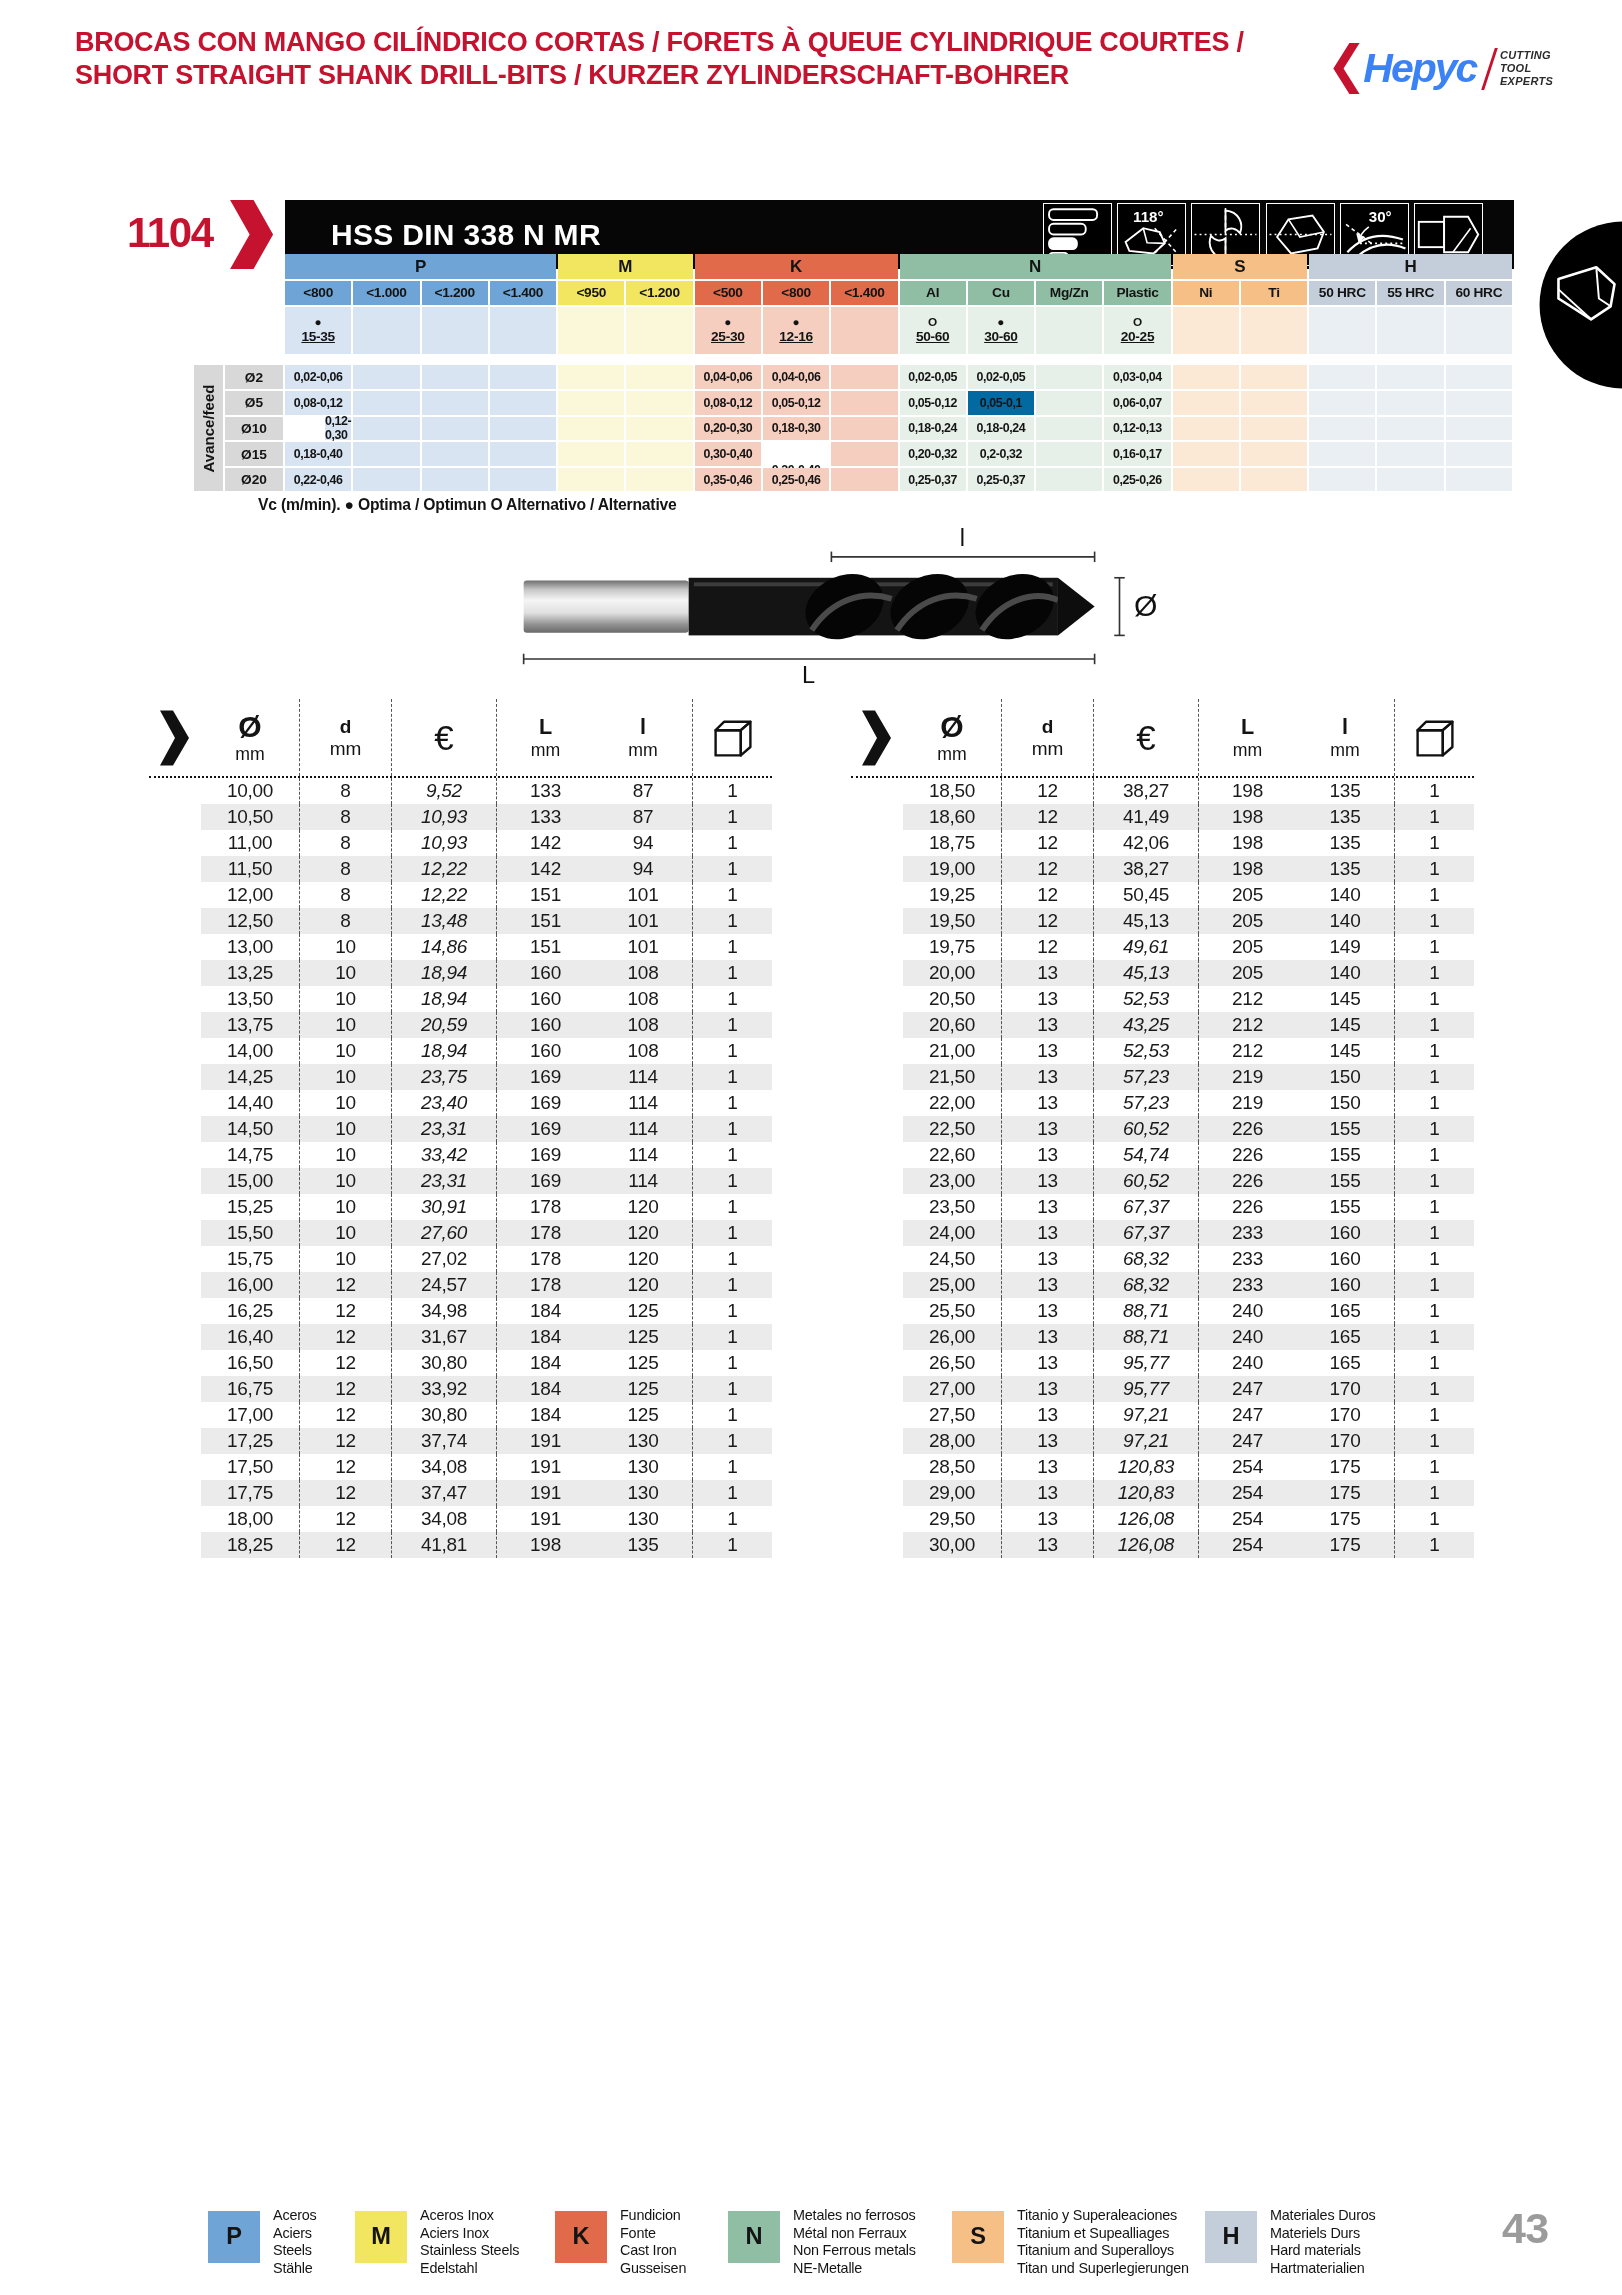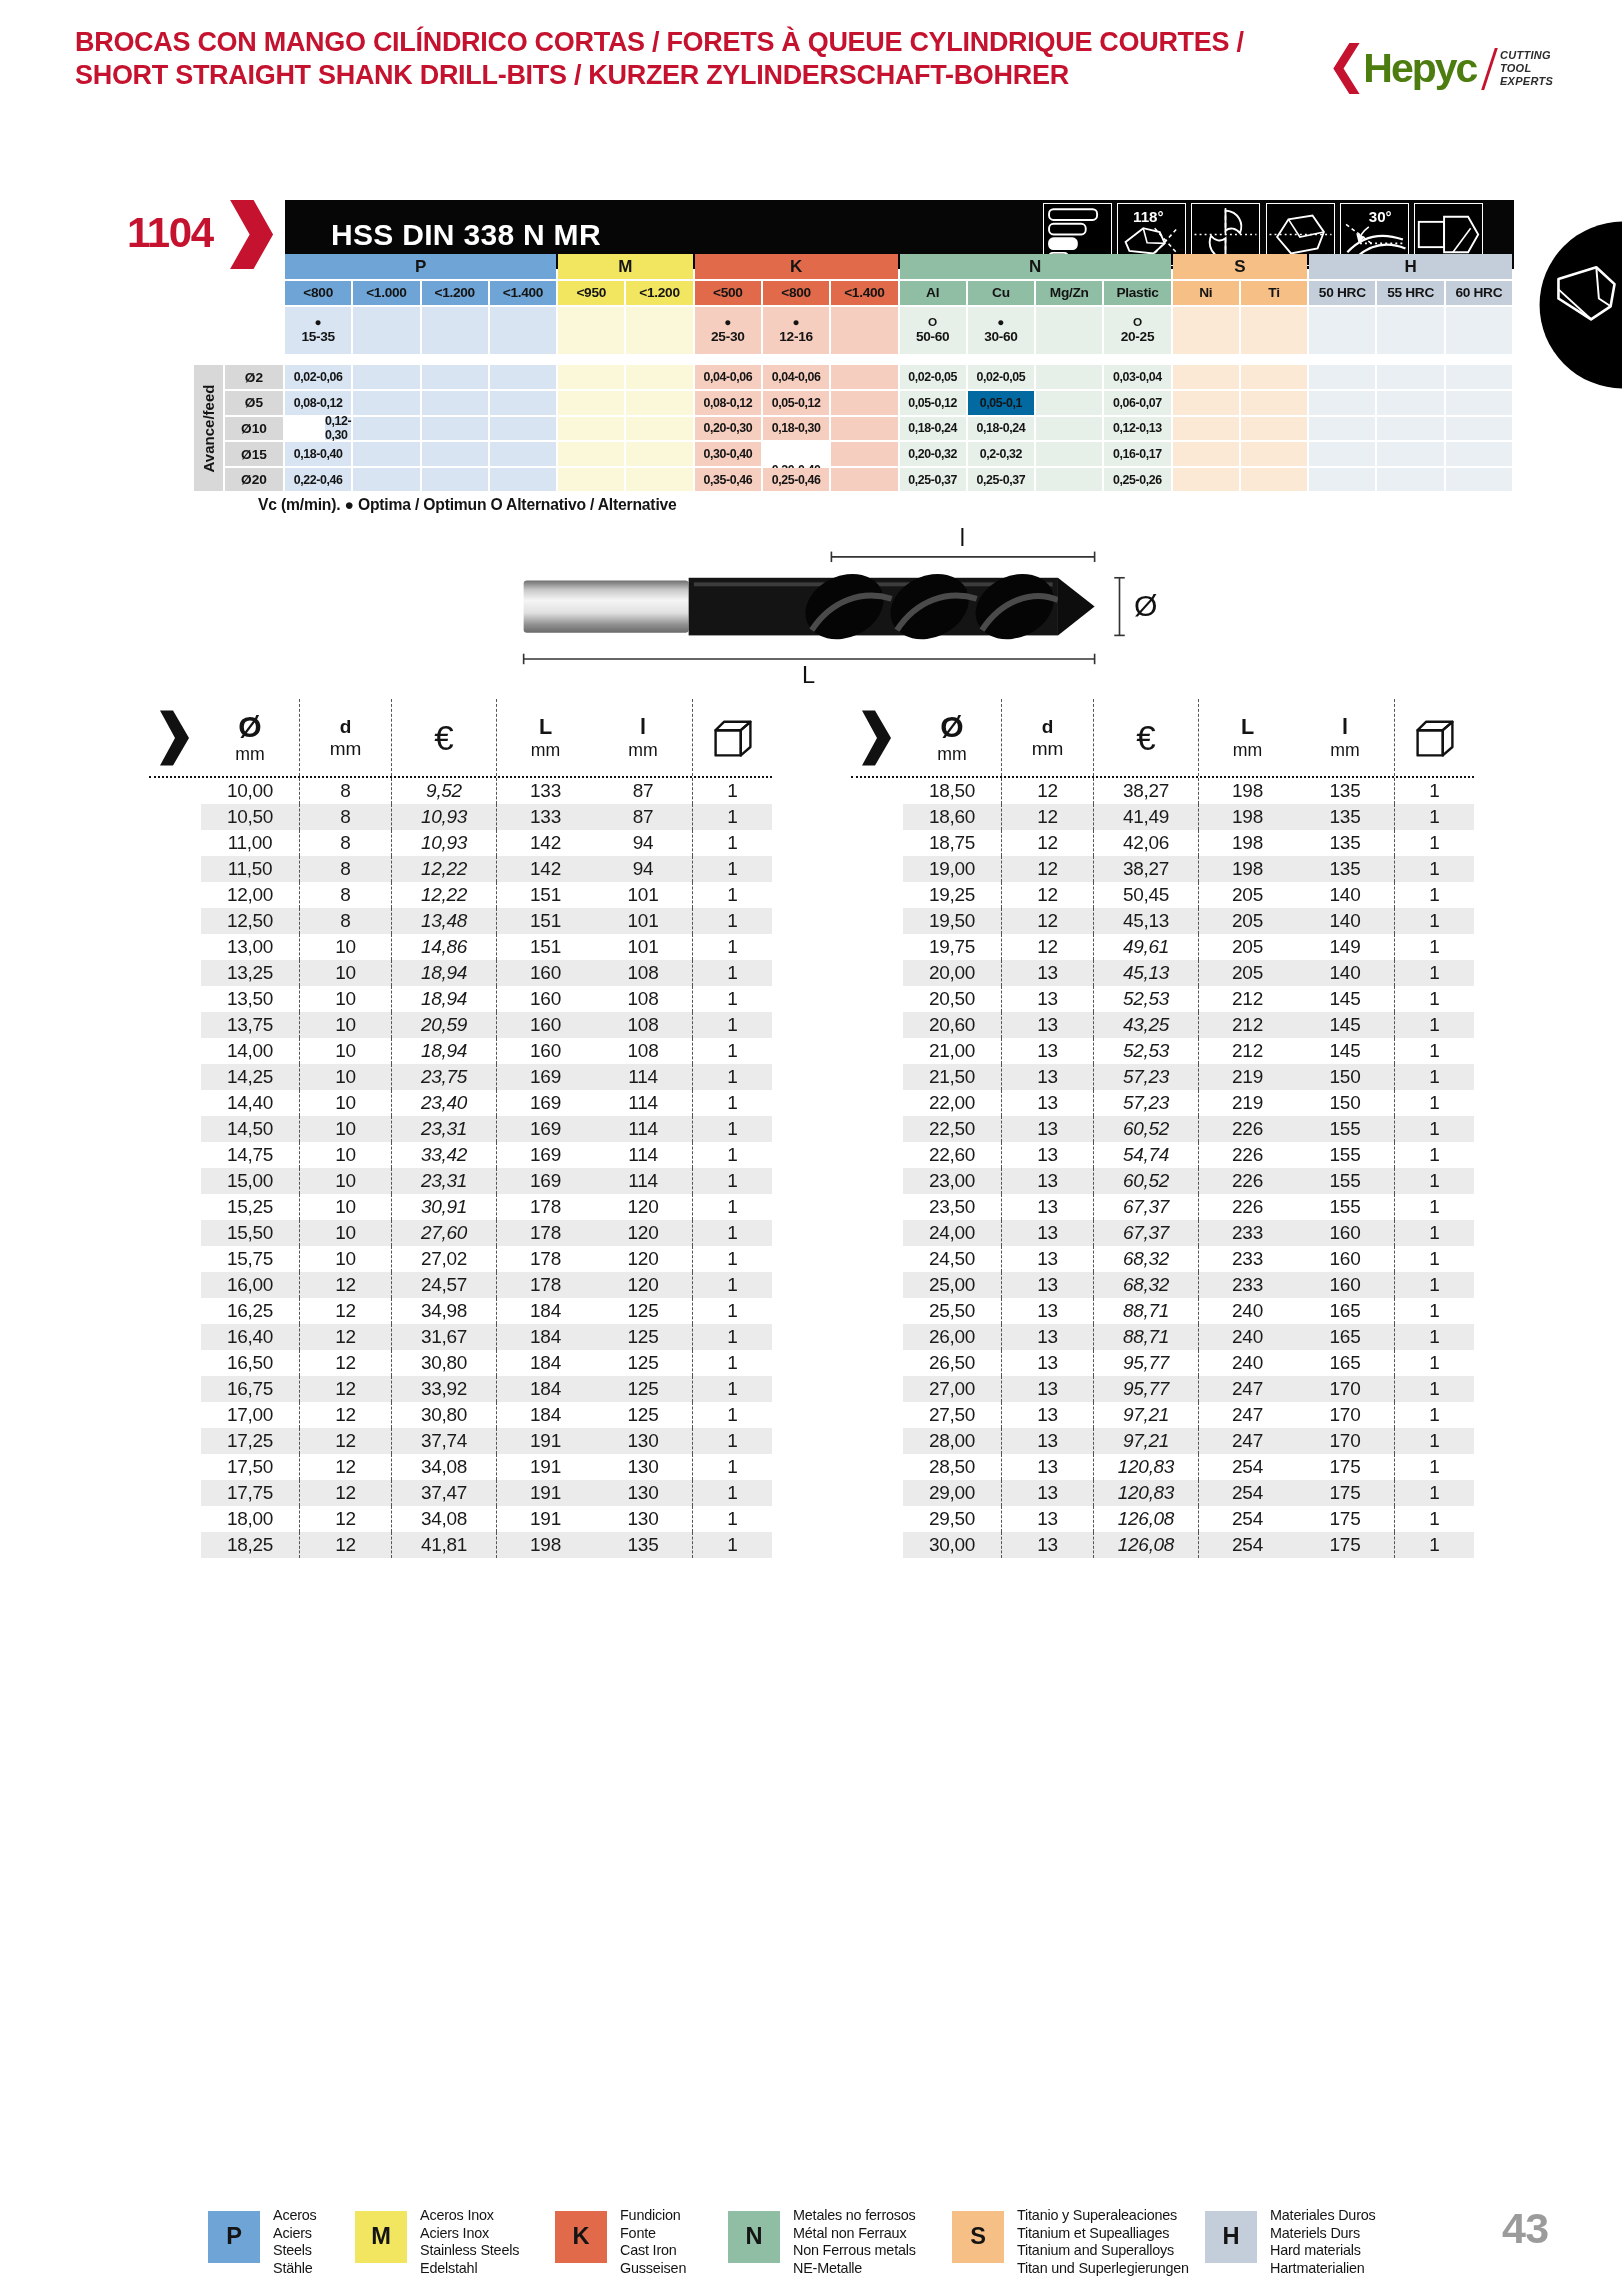--- a/index.html
+++ b/index.html
@@ -5,21 +5,21 @@
   * { margin:0; padding:0; box-sizing:border-box; }
   html,body { background:#fff; }
   body { font-family:"Liberation Sans", sans-serif; color:#141414; }
   .page { position:relative; width:1623px; height:2295px; background:#fff; overflow:hidden; }
 
   
   .title { position:absolute; left:75px; top:26px; color:#C5122E; font-weight:800;
            font-size:27px; line-height:33px; letter-spacing:-0.3px; }
   .logo { position:absolute; left:1328px; top:43px; display:flex; align-items:center; }
   .logo-chevron { width:34px; height:51px; margin-right:1.3px; }
-  .logo-word { font-size:41px; font-weight:800; letter-spacing:-2px; color:#4d7c0f; }
+  .logo-word { font-size:41px; font-weight:800; font-style:italic; letter-spacing:-2px; color:#3b82f6; }
   .logo-slash { width:2.6px; height:42px; background:#C5122E; transform:skewX(-18deg); margin:0 9.2px 0 11.8px; }
   .logo-tagline { font-size:11px; font-weight:700; font-style:italic; color:#2b2b2b; line-height:13px; letter-spacing:0.3px; }
 
   
   .banner-ref { position:absolute; left:127px; top:209px; font-size:42px; font-weight:800;
                 color:#C5122E; letter-spacing:-1.3px; }
   .banner-chevron { position:absolute; left:230px; top:200px; width:51px; height:69px; }
   .banner-bar { position:absolute; left:285px; top:200px; width:1229px; height:69px; background:#060606; }
   .banner-title { position:absolute; left:46px; top:0; height:69px; line-height:69px;
                   color:#fff; font-size:30px; font-weight:800; letter-spacing:0.3px; }
@@ -32,21 +32,21 @@
   .cutting { position:absolute; left:194px; top:254px; width:1318px;
              display:grid; grid-template-columns:29px 58px repeat(18,1fr);
              grid-template-rows:25px 23.6px 47px 7.9px repeat(5,23.6px); gap:2px; }
   .ct-ghead { display:flex; align-items:center; justify-content:center;
               font-size:17px; font-weight:800; }
   .ct-shead { display:flex; align-items:center; justify-content:center;
               font-size:13.7px; font-weight:700; letter-spacing:-0.3px; }
   .ct-vc { display:flex; flex-direction:column; align-items:center; justify-content:center; }
   .ct-vc .dot { font-size:11.8px; line-height:13px; }
   .ct-vc .dot.open { font-size:11.8px; font-weight:800; }
-  .ct-vc .rng { font-size:13.7px; font-weight:600; letter-spacing:-0.3px; }
+  .ct-vc .rng { font-size:13.7px; font-weight:600; letter-spacing:-0.3px;text-decoration:underline; }
   .ct-rowlabel { grid-column:1; grid-row:5 / span 5; background:#D8D8D8;
                  display:flex; align-items:center; justify-content:center; }
   .ct-rowlabel span { transform:rotate(-90deg); white-space:nowrap; font-size:15px; font-weight:700; }
   .ct-dia { background:#D8D8D8; display:flex; align-items:center; justify-content:center;
             font-size:13.7px; font-weight:700; }
   .ct-val { display:flex; align-items:center; justify-content:center;
             font-size:12.4px; font-weight:600; letter-spacing:-0.4px; }
   .vc-legend { position:absolute; left:258px; top:496px; font-size:15.7px; font-weight:600;
                letter-spacing:-0.2px; }
 

